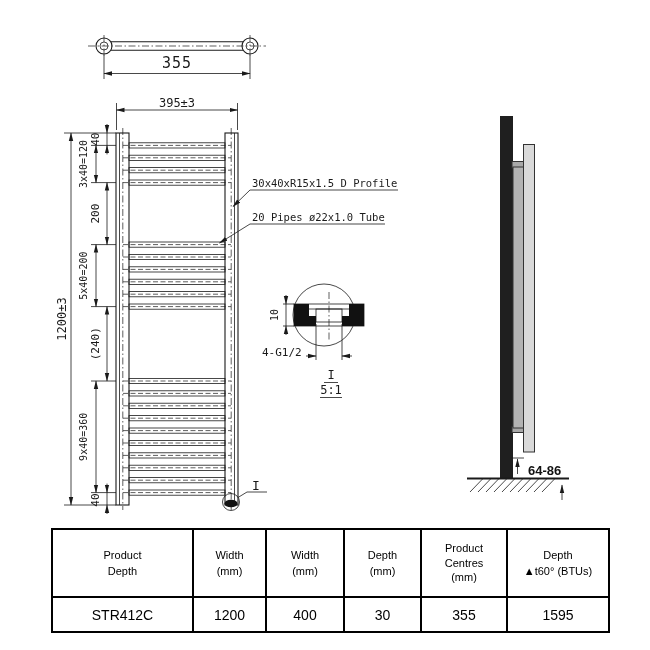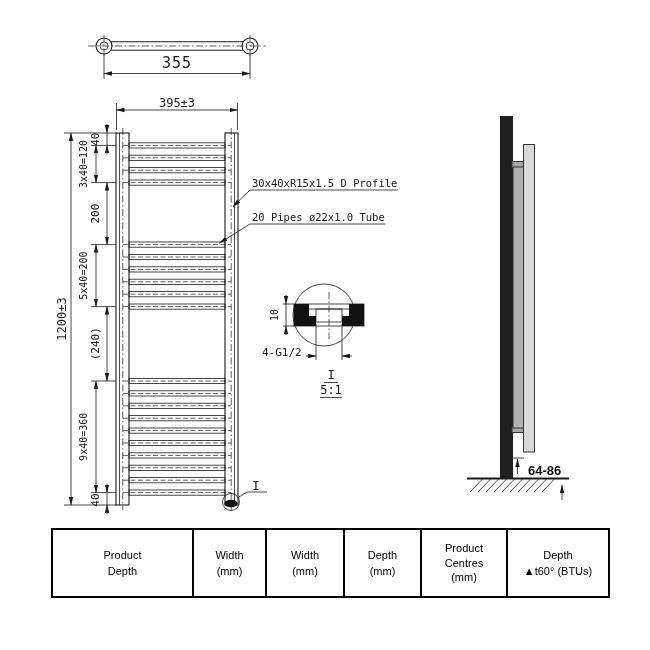--- a/index.html
+++ b/index.html
@@ -265,16 +265,24 @@
       <td class="hdr hdr3">
         <div>Product</div>
             <div>Centres</div>
             <div>(mm)</div>
       </td>
       <td class="hdr">
         <div>Depth</div>
             <div>▲t60° (BTUs)</div>
       </td>
     </tr>
+    <tr>
+      <td class="val">STR412C</td>
+      <td class="val">1200</td>
+      <td class="val">400</td>
+      <td class="val">30</td>
+      <td class="val">355</td>
+      <td class="val">1595</td>
+    </tr>
   </tbody>
 </table>
 
 </div>
 
 </body></html>

